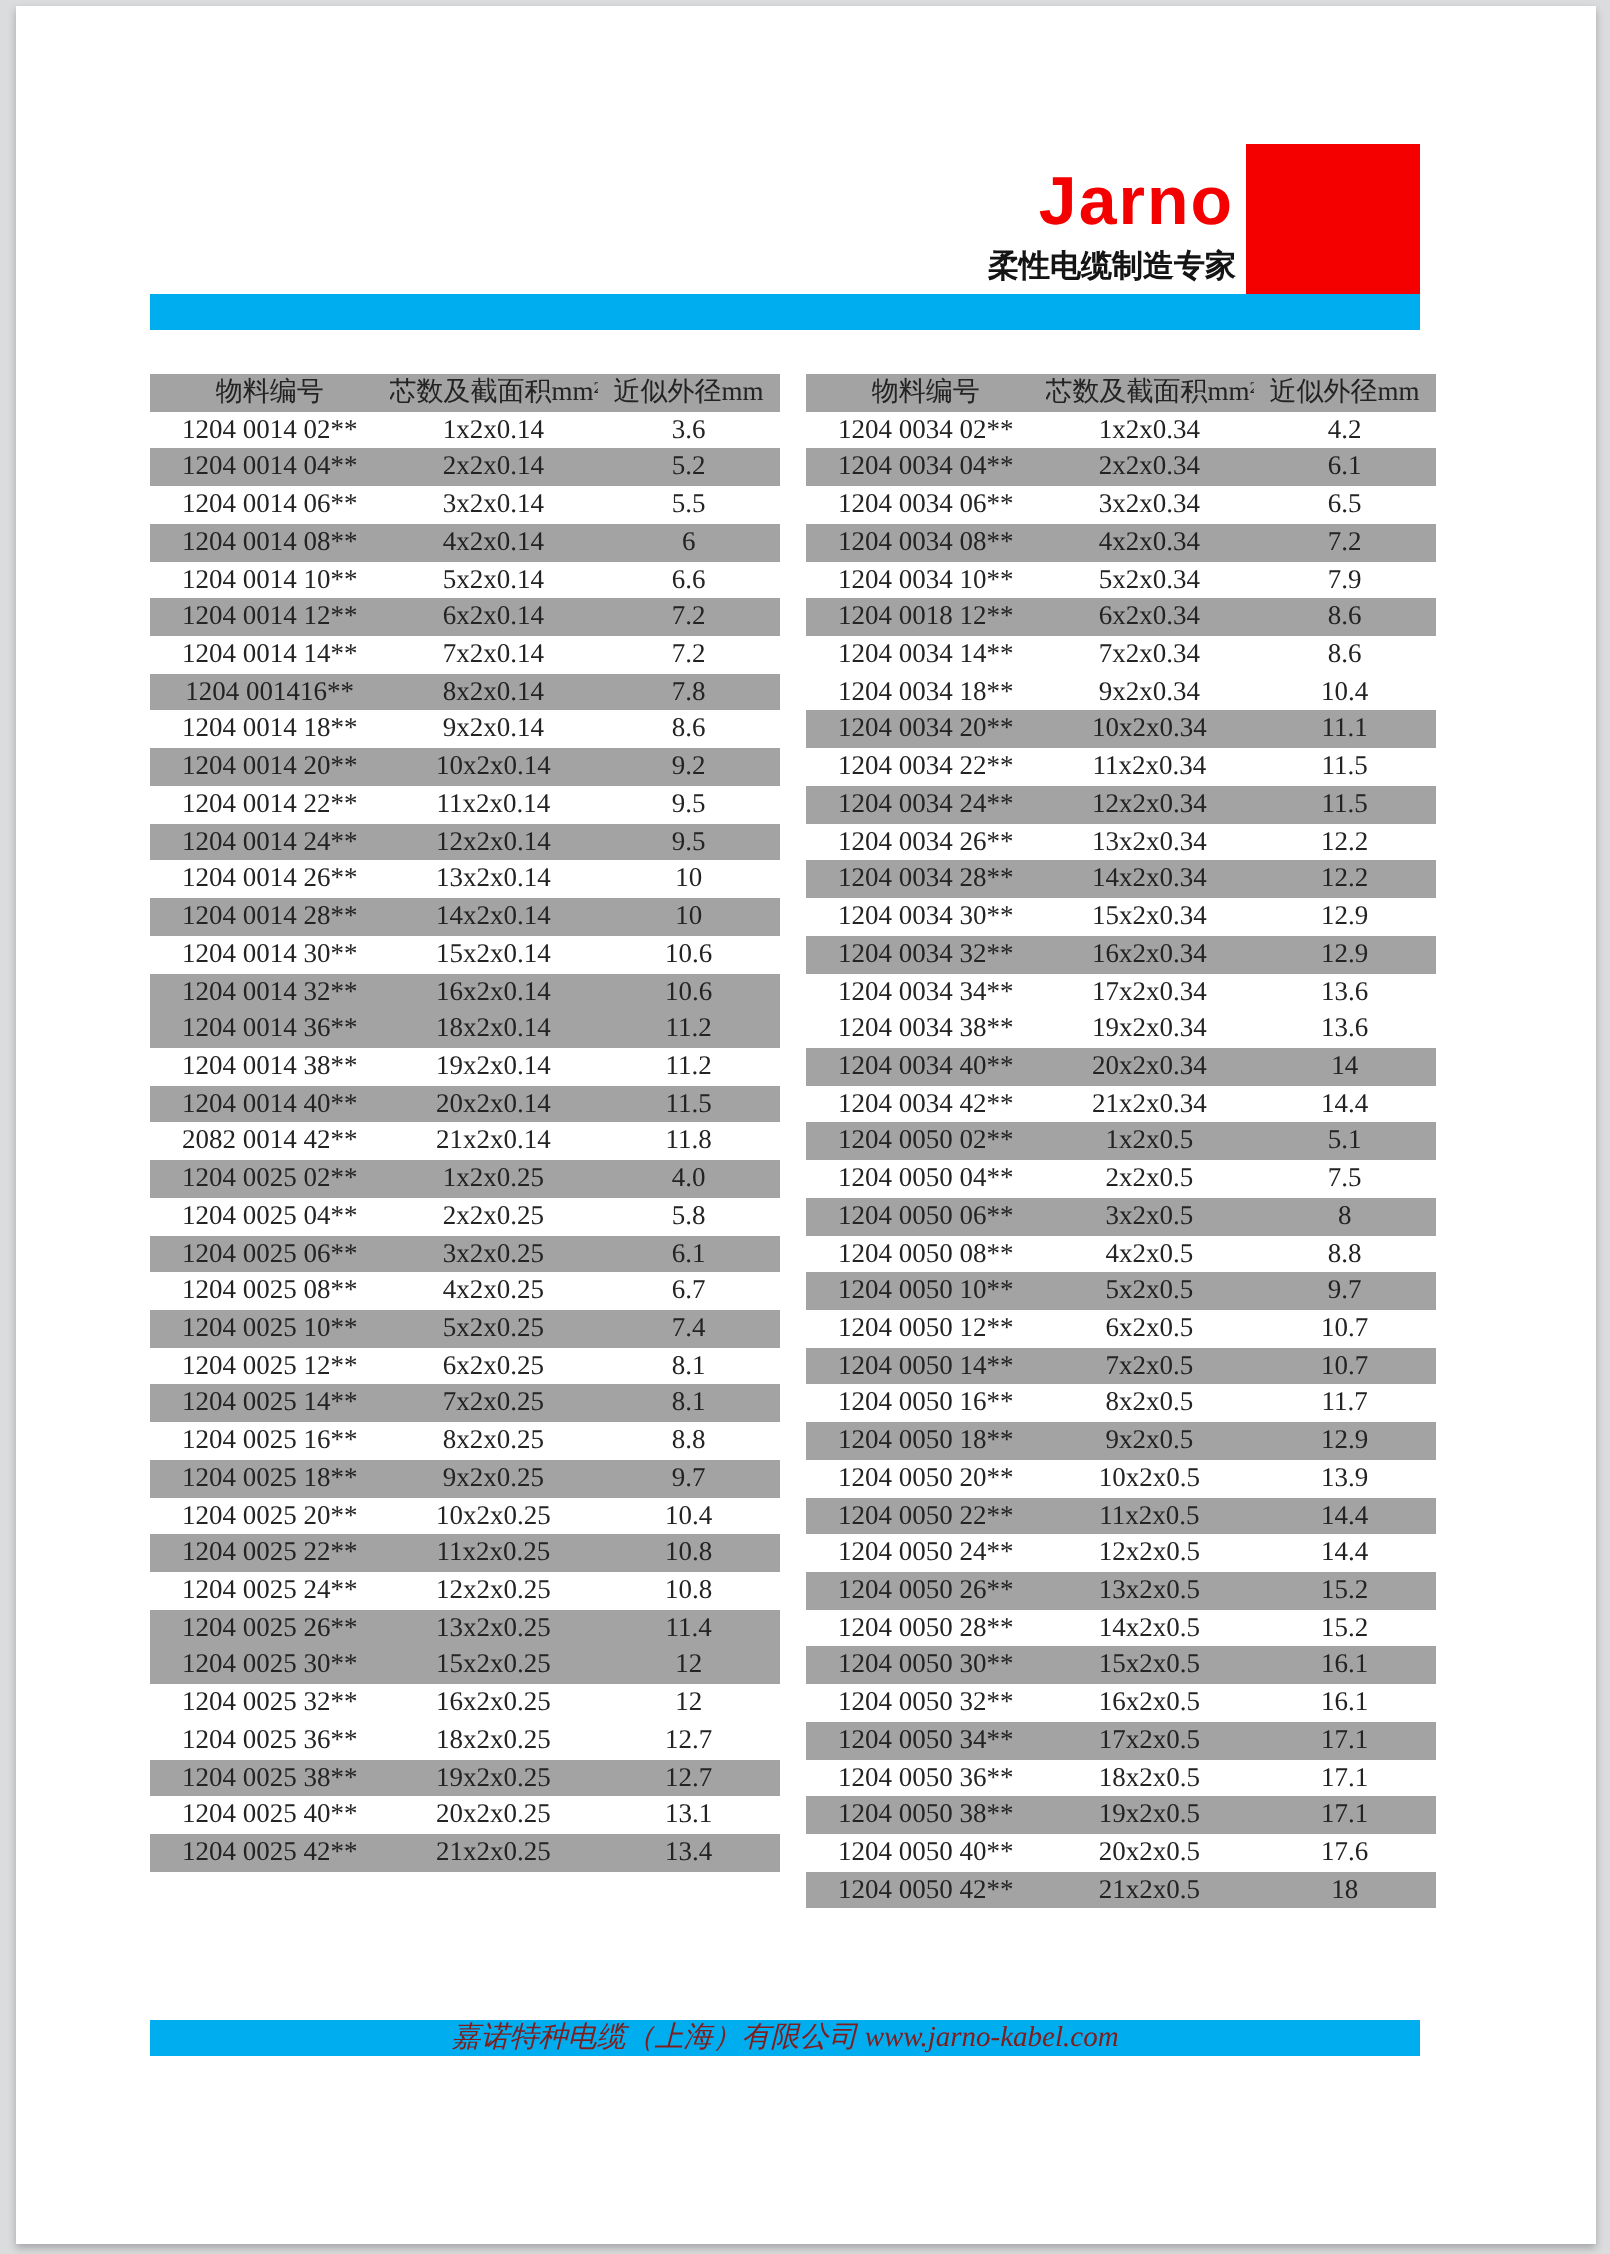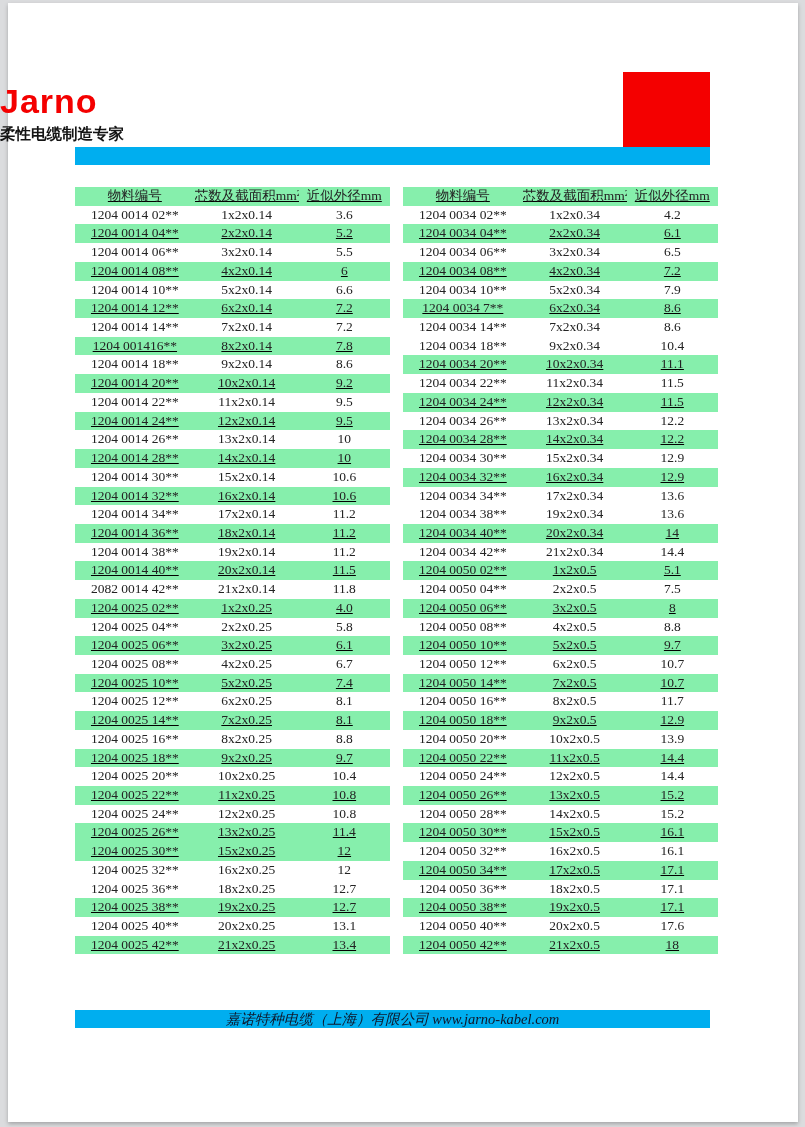--- a/index.html
+++ b/index.html
@@ -11,70 +11,71 @@
     overflow:hidden;
   }
   .page {
     position:absolute; left:8px; top:3px;
     width:790px; height:1119px;
     background:#ffffff;
     box-shadow:0 2px 4px rgba(0,0,0,0.25);
   }
   .logo-jarno {
     position:absolute; left:0; top:84px; width:617px;
-    text-align:left;
+    text-align:right;
     font-family:"Liberation Sans","DejaVu Sans",sans-serif;
     font-weight:bold; font-size:34px; line-height:1;
     letter-spacing:1px;
     color:#F40000;
   }
   .tagline {
     position:absolute; left:0; top:125px; width:618px;
+    text-align:right;
     font-family:"Liberation Sans","DejaVu Sans",sans-serif;
     font-weight:bold; font-size:15.5px; line-height:1.2;
     color:#141414;
   }
   .red-square {
     position:absolute; left:623px; top:72px;
     width:87px; height:77px;
     background:#F40000;
   }
   .accent-bar {
     position:absolute; left:75px; width:635px; height:18px;
     background:#00AEEF;
   }
   .accent-bar.top { top:147px; }
   .accent-bar.bottom { top:1010px; }
   .footer-text {
     display:block; width:100%; height:18px; line-height:18px;
     text-align:center;
     font-style:italic;
     font-size:14.5px;
-    color:#0f172a;
+    color:#7f1d1d;
     white-space:nowrap;
   }
   table.spec {
     position:absolute; top:187px;
     border-collapse:collapse; table-layout:fixed;
     width:315px;
   }
   #table-left  { left:75px; }
   #table-right { left:403px; }
   table.spec col.c1 { width:38%; }
   table.spec col.c2 { width:33%; }
   table.spec col.c3 { width:29%; }
   table.spec th, table.spec td {
     padding:0; margin:0;
     height:18.72px; line-height:18.72px;
     font-size:13.5px; font-weight:normal;
     text-align:center; vertical-align:middle;
     color:#232323;
     white-space:nowrap; overflow:hidden;
   }
-  table.spec tr.pink { background:#86efac;text-decoration:underline; }
+  table.spec tr.pink { background:#a3a3a3; }
 </style>
 </head>
 <body>
 
 <div class="page"></div>
 
 <div class="logo-jarno">Jarno</div>
 <div class="tagline">柔性电缆制造专家</div>
 <div class="red-square"></div>
 
@@ -167,25 +168,20 @@
       <tr>
         <td>1204 0014 30**</td>
         <td>15x2x0.14</td>
         <td>10.6</td>
       </tr>
       <tr class="pink">
         <td>1204 0014 32**</td>
         <td>16x2x0.14</td>
         <td>10.6</td>
       </tr>
-      <tr>
-        <td>1204 0014 34**</td>
-        <td>17x2x0.14</td>
-        <td>11.2</td>
-      </tr>
       <tr class="pink">
         <td>1204 0014 36**</td>
         <td>18x2x0.14</td>
         <td>11.2</td>
       </tr>
       <tr>
         <td>1204 0014 38**</td>
         <td>19x2x0.14</td>
         <td>11.2</td>
       </tr>
@@ -330,21 +326,21 @@
         <td>1204 0034 08**</td>
         <td>4x2x0.34</td>
         <td>7.2</td>
       </tr>
       <tr>
         <td>1204 0034 10**</td>
         <td>5x2x0.34</td>
         <td>7.9</td>
       </tr>
       <tr class="pink">
-        <td>1204 0034 7**</td>
+        <td>1204 0018 12**</td>
         <td>6x2x0.34</td>
         <td>8.6</td>
       </tr>
       <tr>
         <td>1204 0034 14**</td>
         <td>7x2x0.34</td>
         <td>8.6</td>
       </tr>
       <tr>
         <td>1204 0034 18**</td>

